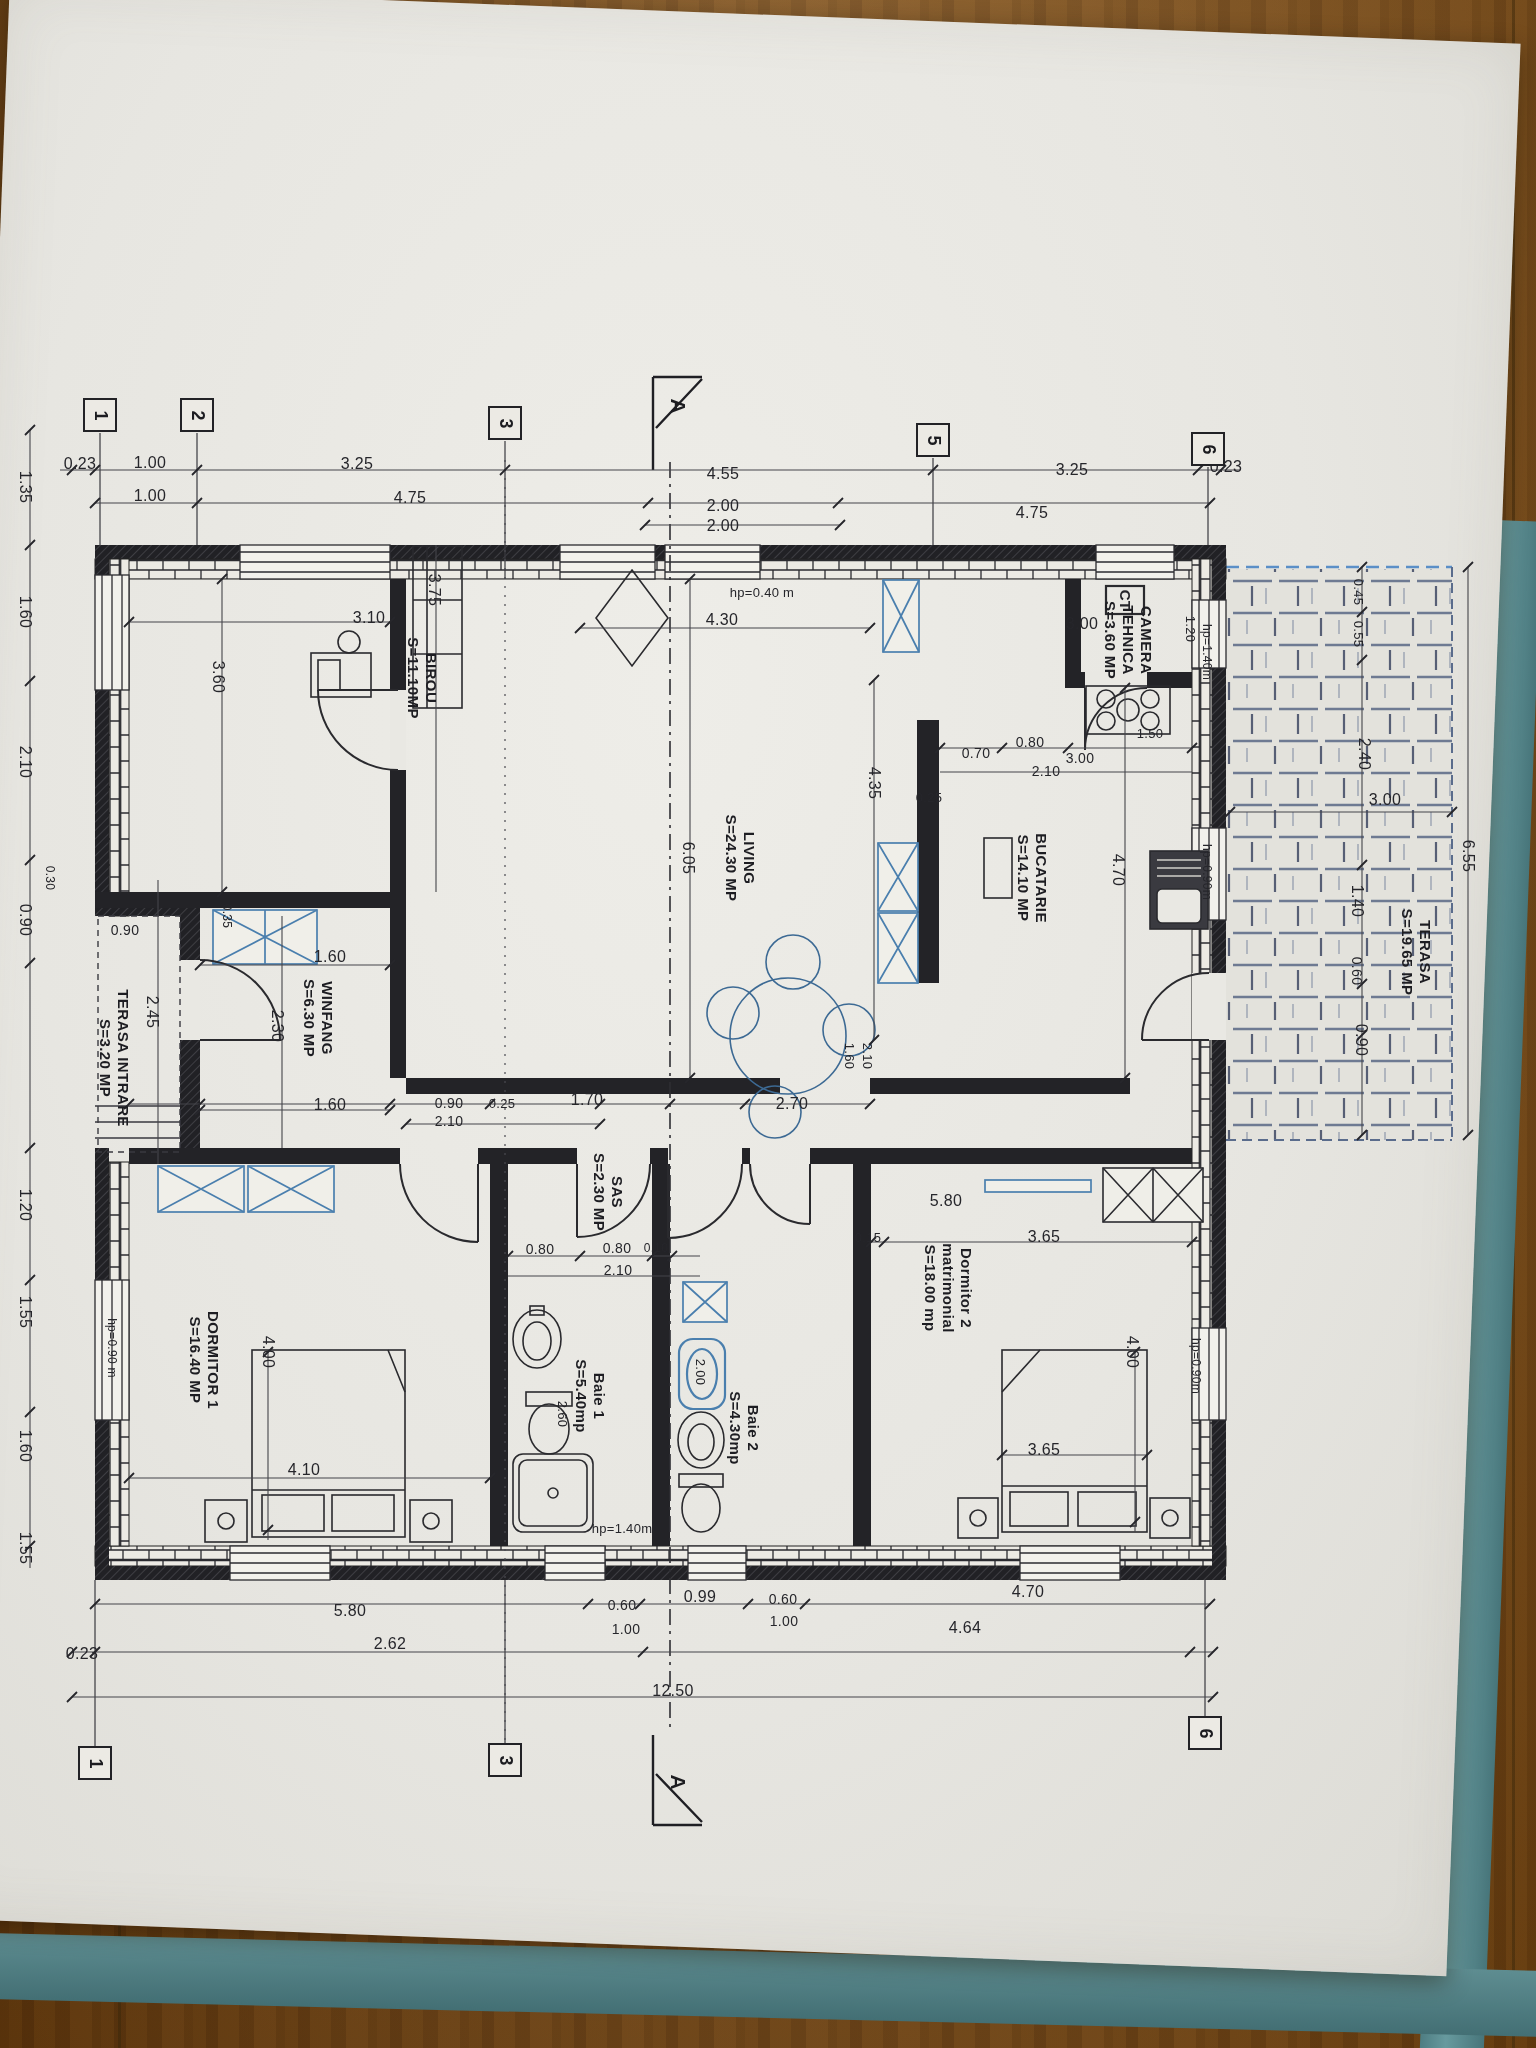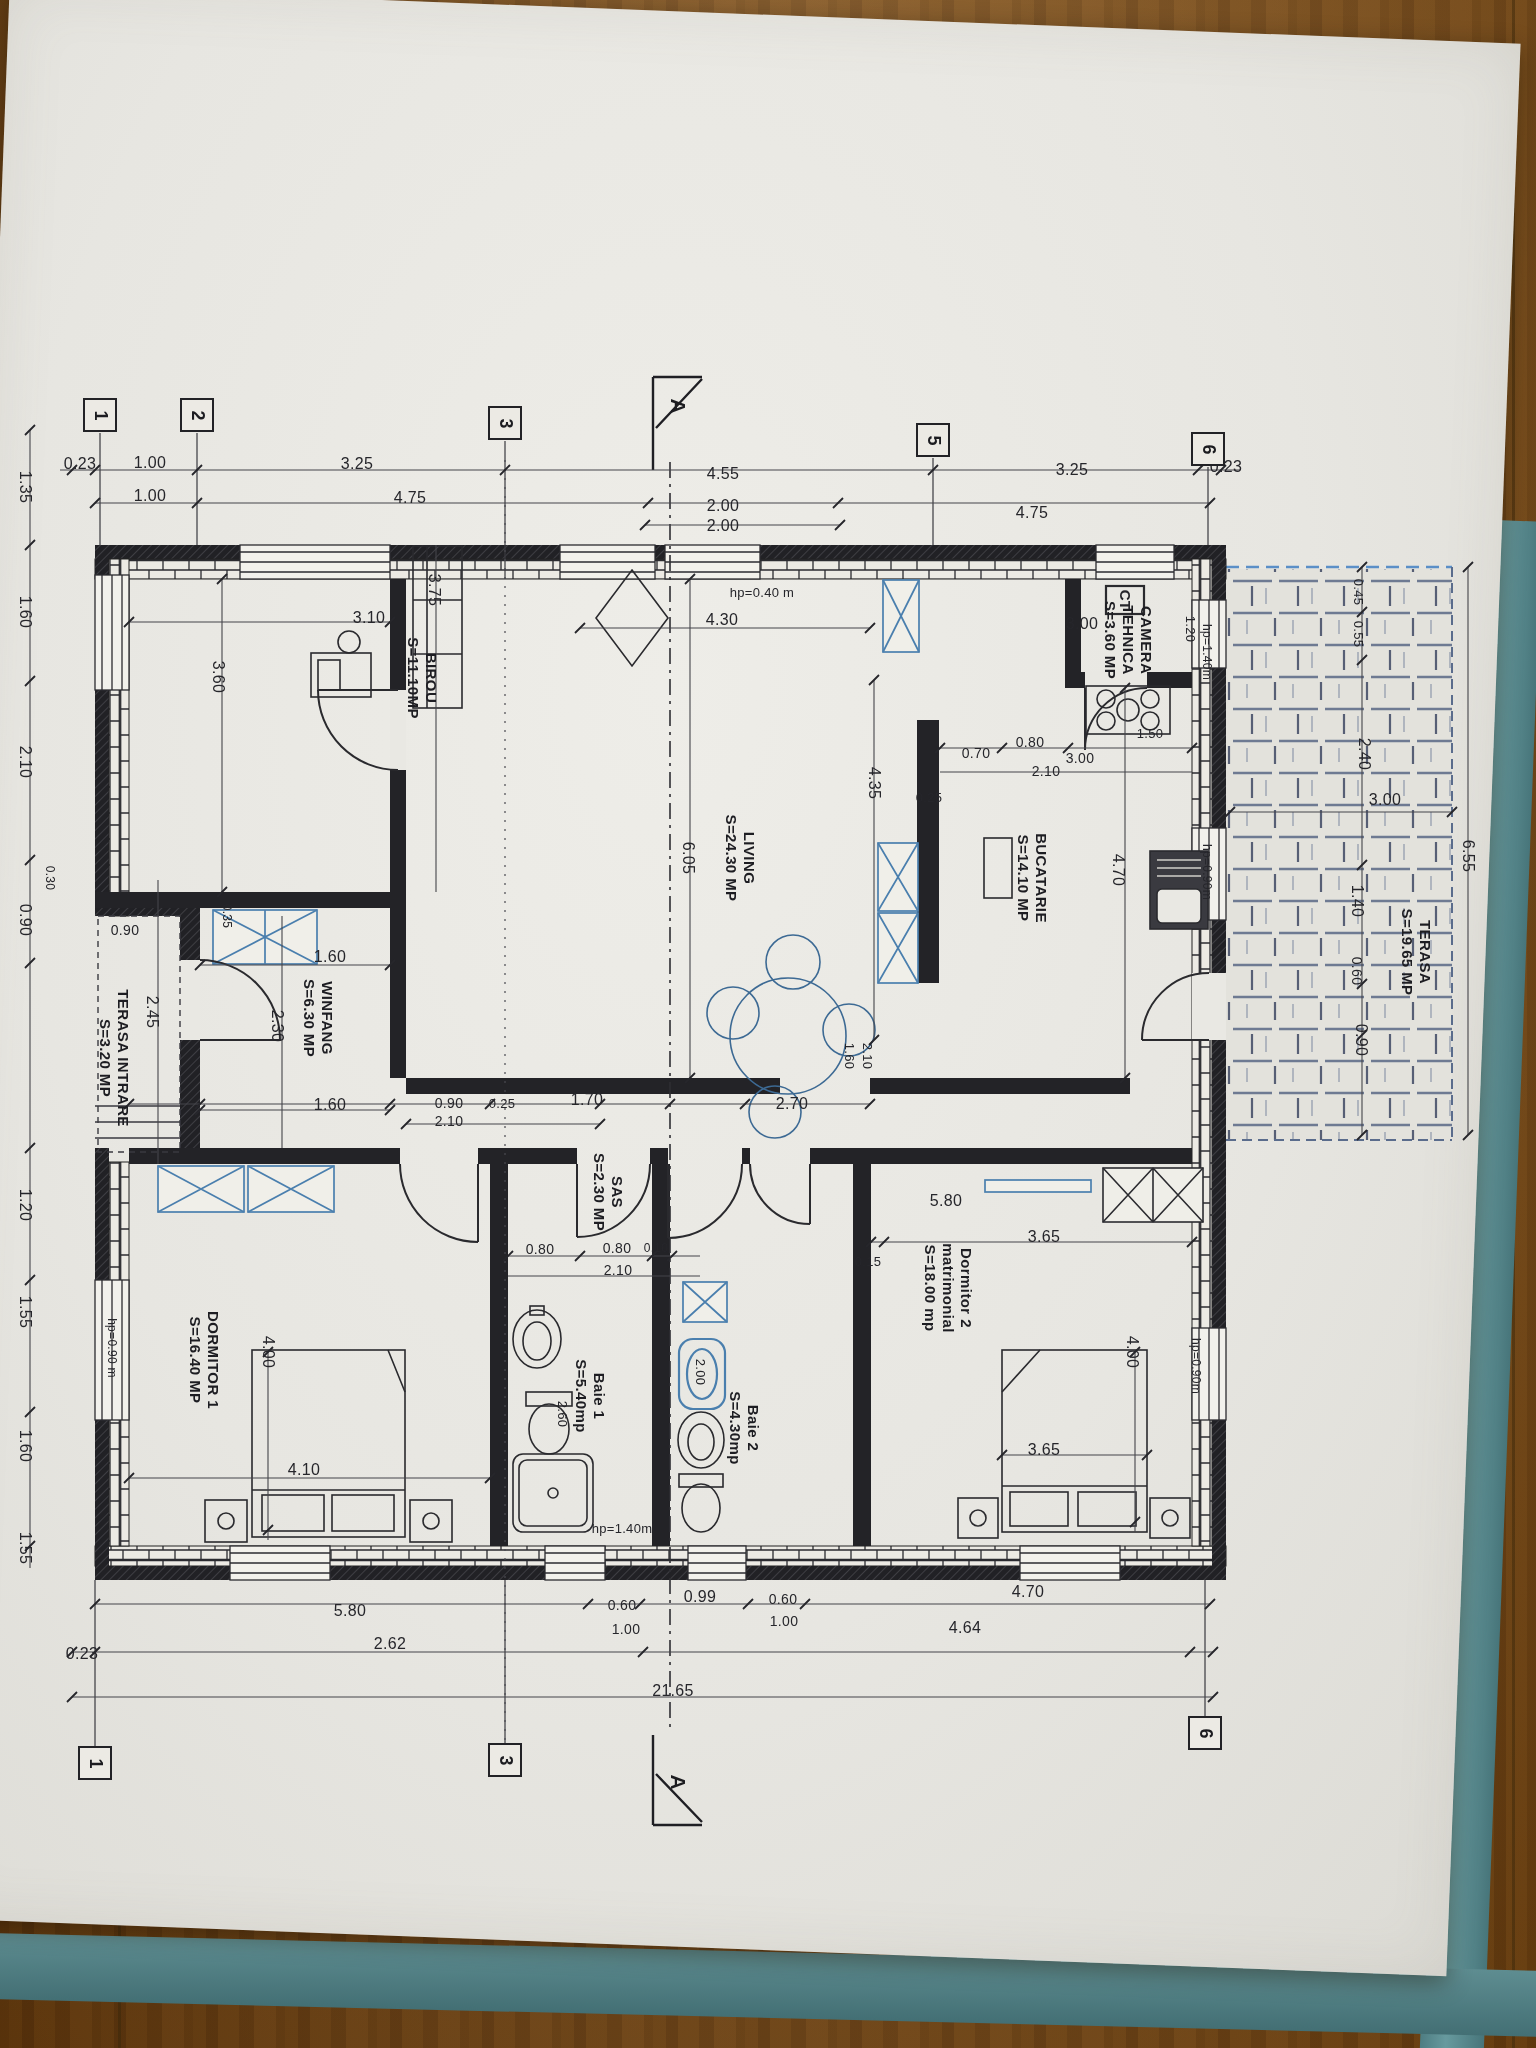--- a/index.html
+++ b/index.html
@@ -362,21 +362,21 @@
         <span class="dim" style="transform: translate(-50%, -50%) rotate(90deg); left: 277px; top: 1026px;">2.30</span>
         <span class="dim" style="transform: translate(-50%, -50%) rotate(0deg); left: 330px; top: 1105px;">1.60</span>
         <span class="dim" style="font-size: 14px; transform: translate(-50%, -50%) rotate(0deg); left: 449px; top: 1103px;">0.90</span>
         <span class="dim" style="font-size: 13px; transform: translate(-50%, -50%) rotate(0deg); left: 502px; top: 1103px;">0.25</span>
         <span class="dim" style="transform: translate(-50%, -50%) rotate(0deg); left: 587px; top: 1100px;">1.70</span>
         <span class="dim" style="font-size: 14px; transform: translate(-50%, -50%) rotate(0deg); left: 449px; top: 1121px;">2.10</span>
         <span class="dim" style="transform: translate(-50%, -50%) rotate(0deg); left: 792px; top: 1104px;">2.70</span>
         <span class="dim" style="font-size: 13px; transform: translate(-50%, -50%) rotate(90deg); left: 849px; top: 1056px;">1.60</span>
         <span class="dim" style="font-size: 13px; transform: translate(-50%, -50%) rotate(90deg); left: 867px; top: 1056px;">2.10</span>
         <span class="dim" style="transform: translate(-50%, -50%) rotate(0deg); left: 946px; top: 1201px;">5.80</span>
-        <span class="dim" style="font-size: 13px; transform: translate(-50%, -50%) rotate(0deg); left: 868px; top: 1237px; margin-top: 24px;">0.15</span>
+        <span class="dim" style="font-size: 13px; transform: translate(-50%, -50%) rotate(0deg); left: 868px; top: 1237px;">0.15</span>
         <span class="dim" style="transform: translate(-50%, -50%) rotate(0deg); left: 1044px; top: 1237px;">3.65</span>
         <span class="dim" style="font-size: 14px; transform: translate(-50%, -50%) rotate(0deg); left: 540px; top: 1249px;">0.80</span>
         <span class="dim" style="font-size: 14px; transform: translate(-50%, -50%) rotate(0deg); left: 617px; top: 1248px;">0.80</span>
         <span class="dim" style="font-size: 12px; transform: translate(-50%, -50%) rotate(0deg); left: 656px; top: 1248px;">0.10</span>
         <span class="dim" style="font-size: 14px; transform: translate(-50%, -50%) rotate(0deg); left: 618px; top: 1270px;">2.10</span>
         <span class="dim" style="font-size: 13px; transform: translate(-50%, -50%) rotate(90deg); left: 562px; top: 1414px;">2.60</span>
         <span class="dim" style="font-size: 13px; transform: translate(-50%, -50%) rotate(90deg); left: 700px; top: 1372px;">2.00</span>
         <span class="dim" style="font-size: 13px; transform: translate(-50%, -50%) rotate(0deg); left: 622px; top: 1528px;">hp=1.40m</span>
         <span class="dim" style="font-size: 12px; transform: translate(-50%, -50%) rotate(90deg); left: 112px; top: 1348px;">hp=0.90 m</span>
         <span class="dim" style="transform: translate(-50%, -50%) rotate(90deg); left: 268px; top: 1352px;">4.00</span>
@@ -395,21 +395,21 @@
         <span class="dim" style="transform: translate(-50%, -50%) rotate(0deg); left: 350px; top: 1611px;">5.80</span>
         <span class="dim" style="font-size: 14px; transform: translate(-50%, -50%) rotate(0deg); left: 622px; top: 1605px;">0.60</span>
         <span class="dim" style="font-size: 14px; transform: translate(-50%, -50%) rotate(0deg); left: 626px; top: 1629px;">1.00</span>
         <span class="dim" style="transform: translate(-50%, -50%) rotate(0deg); left: 700px; top: 1597px;">0.99</span>
         <span class="dim" style="font-size: 14px; transform: translate(-50%, -50%) rotate(0deg); left: 783px; top: 1599px;">0.60</span>
         <span class="dim" style="font-size: 14px; transform: translate(-50%, -50%) rotate(0deg); left: 784px; top: 1621px;">1.00</span>
         <span class="dim" style="transform: translate(-50%, -50%) rotate(0deg); left: 1028px; top: 1592px;">4.70</span>
         <span class="dim" style="transform: translate(-50%, -50%) rotate(0deg); left: 82px; top: 1654px;">0.23</span>
         <span class="dim" style="transform: translate(-50%, -50%) rotate(0deg); left: 390px; top: 1644px;">2.62</span>
         <span class="dim" style="transform: translate(-50%, -50%) rotate(0deg); left: 965px; top: 1628px;">4.64</span>
-        <span class="dim" style="transform: translate(-50%, -50%) rotate(0deg); left: 673px; top: 1691px;">21.65</span>
+        <span class="dim" style="transform: translate(-50%, -50%) rotate(0deg); left: 673px; top: 1691px;">12.50</span>
         <span class="dim" style="transform: translate(-50%, -50%) rotate(90deg); left: 25px; top: 487px;">1.35</span>
         <span class="dim" style="transform: translate(-50%, -50%) rotate(90deg); left: 25px; top: 612px;">1.60</span>
         <span class="dim" style="transform: translate(-50%, -50%) rotate(90deg); left: 25px; top: 762px;">2.10</span>
         <span class="dim" style="font-size: 12px; transform: translate(-50%, -50%) rotate(90deg); left: 50px; top: 878px;">0.30</span>
         <span class="dim" style="transform: translate(-50%, -50%) rotate(90deg); left: 25px; top: 920px;">0.90</span>
         <span class="dim" style="transform: translate(-50%, -50%) rotate(90deg); left: 25px; top: 1205px;">1.20</span>
         <span class="dim" style="transform: translate(-50%, -50%) rotate(90deg); left: 25px; top: 1312px;">1.55</span>
         <span class="dim" style="transform: translate(-50%, -50%) rotate(90deg); left: 25px; top: 1446px;">1.60</span>
         <span class="dim" style="transform: translate(-50%, -50%) rotate(90deg); left: 25px; top: 1548px;">1.55</span>
         <span class="dim" style="font-size: 15px; font-weight: 700; transform: translate(-50%, -50%) rotate(90deg); left: 1125px; top: 600px;">CT</span>

